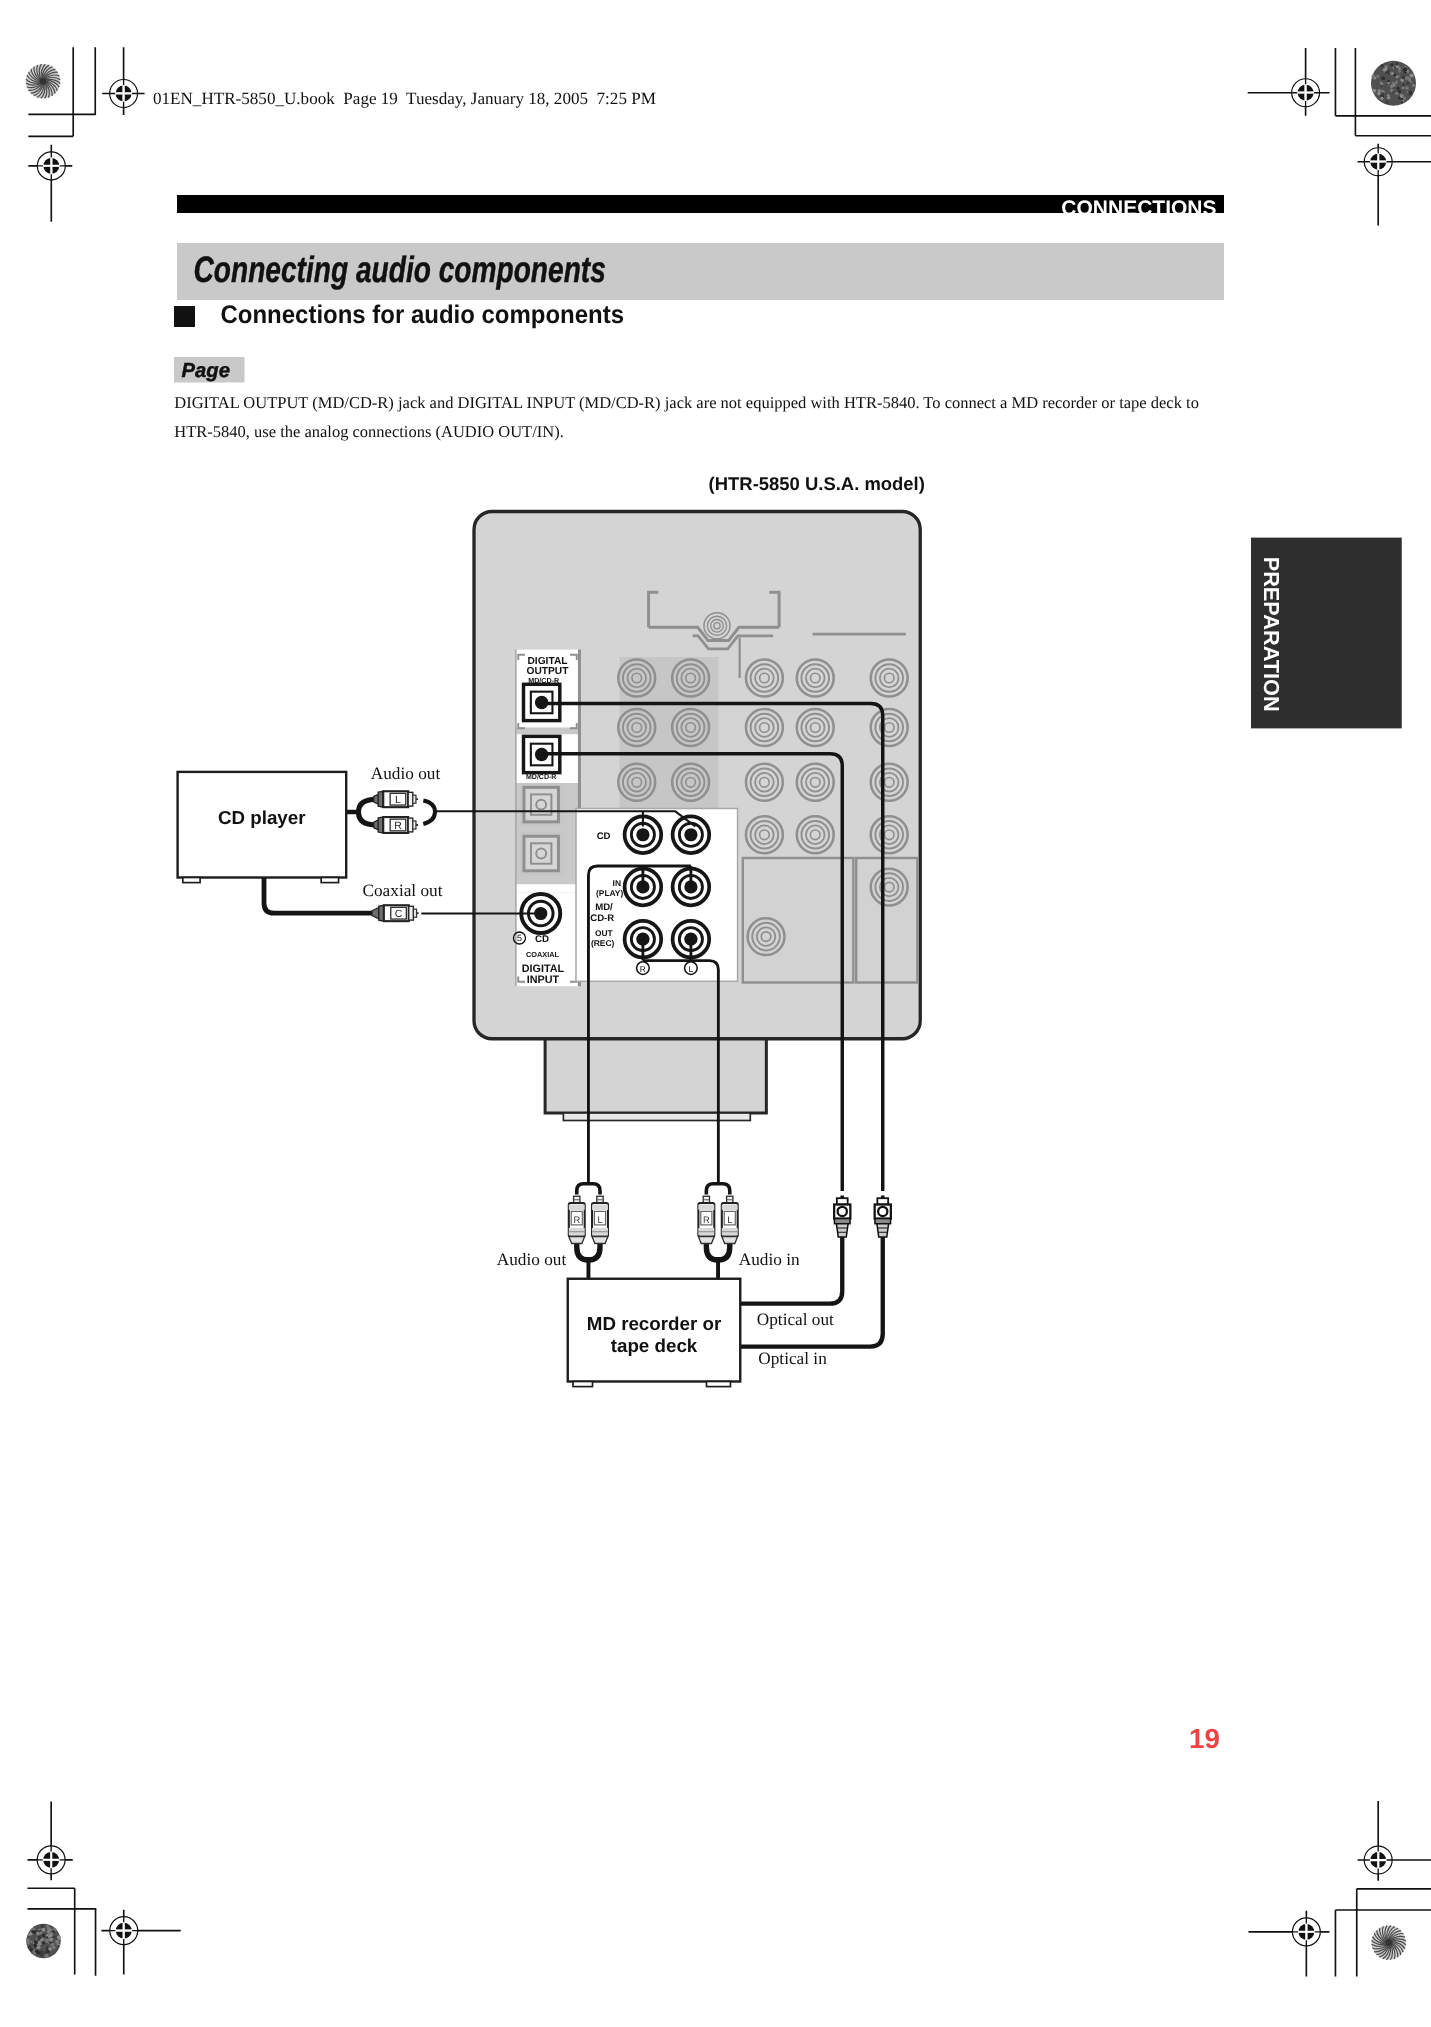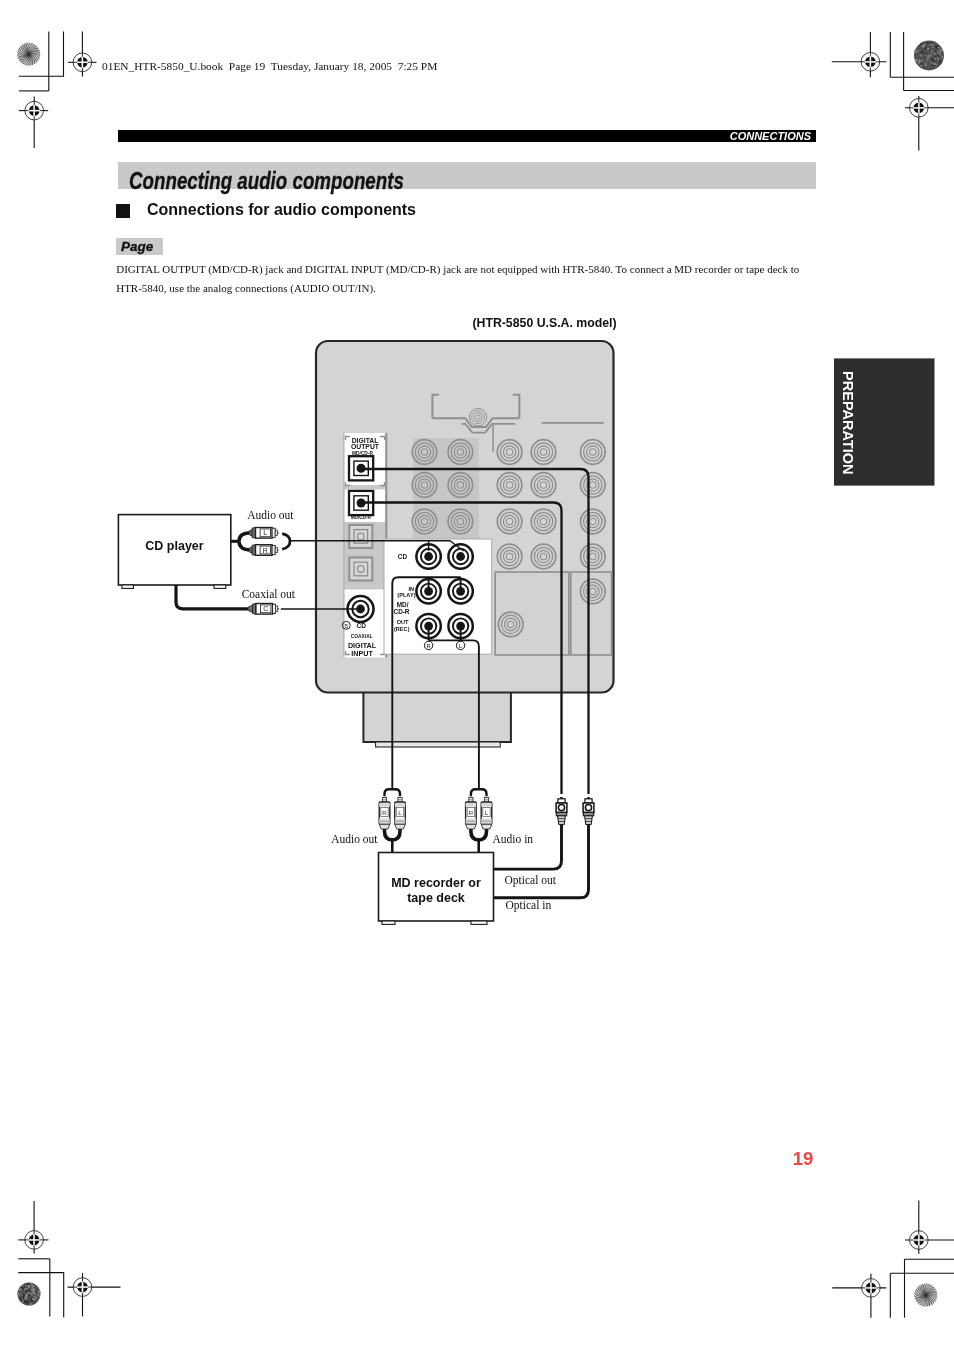--- a/index.html
+++ b/index.html
@@ -630,23 +630,23 @@
 <text x="377.5" y="843" font-family="Liberation Serif, serif" font-size="11.5" fill="#111" text-anchor="end">Audio out</text>
 <text x="492.5" y="843" font-family="Liberation Serif, serif" font-size="11.5" fill="#111" text-anchor="start">Audio in</text>
 <text x="504.5" y="883.5" font-family="Liberation Serif, serif" font-size="11.5" fill="#111" text-anchor="start">Optical out</text>
 <text x="505.5" y="909.2" font-family="Liberation Serif, serif" font-size="11.5" fill="#111" text-anchor="start">Optical in</text>
 <text x="544.5" y="326.5" font-family="Liberation Sans, sans-serif" font-size="12.3" font-weight="bold" fill="#111" text-anchor="middle" style="">(HTR-5850 U.S.A. model)</text>
 <rect x="834" y="358.4" width="100.5" height="127.2" fill="#2e2e2e"></rect>
 <text x="842.8" y="422.8" transform="rotate(90 842.8 422.8)" font-family="Liberation Sans, sans-serif" font-size="14.5" font-weight="bold" fill="#fff" text-anchor="middle">PREPARATION</text>
 </svg>
 <div class="abs" style="left:102px;top:60px;font-family:'Liberation Serif',serif;font-size:11.4px;color:#111;white-space:pre;">01EN_HTR-5850_U.book  Page 19  Tuesday, January 18, 2005  7:25 PM</div>
 <div class="abs" style="left:118px;top:129.5px;width:698px;height:12.8px;background:#000;">
-  <div style="position:absolute;right:5px;top:0.5px;color:#fff;font-size:11px;font-weight:bold;font-style:italic;text-align:center;">CONNECTIONS</div>
+  <div style="position:absolute;right:5px;top:0.5px;color:#fff;font-size:14px;font-weight:bold;text-align:center;">CONNECTIONS</div>
 </div>
-<div class="abs" style="left:118px;top:161.5px;width:698px;height:27px;background:#c9c9c9;">
+<div class="abs" style="left:118px;top:161.5px;width:698px;height:38px;background:#c9c9c9;">
   <div style="position:absolute;left:10.5px;top:5.6px;color:#111;font-size:24.5px;font-weight:bold;font-style:italic;-webkit-text-stroke:0.3px #111;white-space:nowrap;transform:scaleX(0.765);transform-origin:0 0;">Connecting audio components</div>
 </div>
 <div class="abs" style="left:116px;top:204px;width:13.5px;height:13.5px;background:#111;"></div>
 <div class="abs" style="left:146.5px;top:200px;font-size:17px;font-weight:bold;color:#111;white-space:nowrap;transform:scaleX(0.94);transform-origin:0 0;">Connections for audio components</div>
 <div class="abs" style="left:116px;top:237.7px;width:47px;height:17.8px;background:#c9c9c9;">
   <div style="position:absolute;left:5px;top:1.5px;color:#111;font-size:13.5px;font-weight:bold;font-style:italic;-webkit-text-stroke:0.3px #111;">Page</div>
 </div>
 <div class="abs" style="left:116.2px;top:260px;width:690px;font-family:'Liberation Serif',serif;font-size:11px;line-height:19.4px;color:#111;">DIGITAL OUTPUT (MD/CD-R) jack and DIGITAL INPUT (MD/CD-R) jack are not equipped with HTR-5840. To connect a MD recorder or tape deck to HTR-5840, use the analog connections (AUDIO OUT/IN).</div>
 <div class="abs" style="left:780px;top:1148px;width:46px;text-align:center;font-size:18.5px;font-weight:bold;color:#ef4444;">19</div>
 </div>

